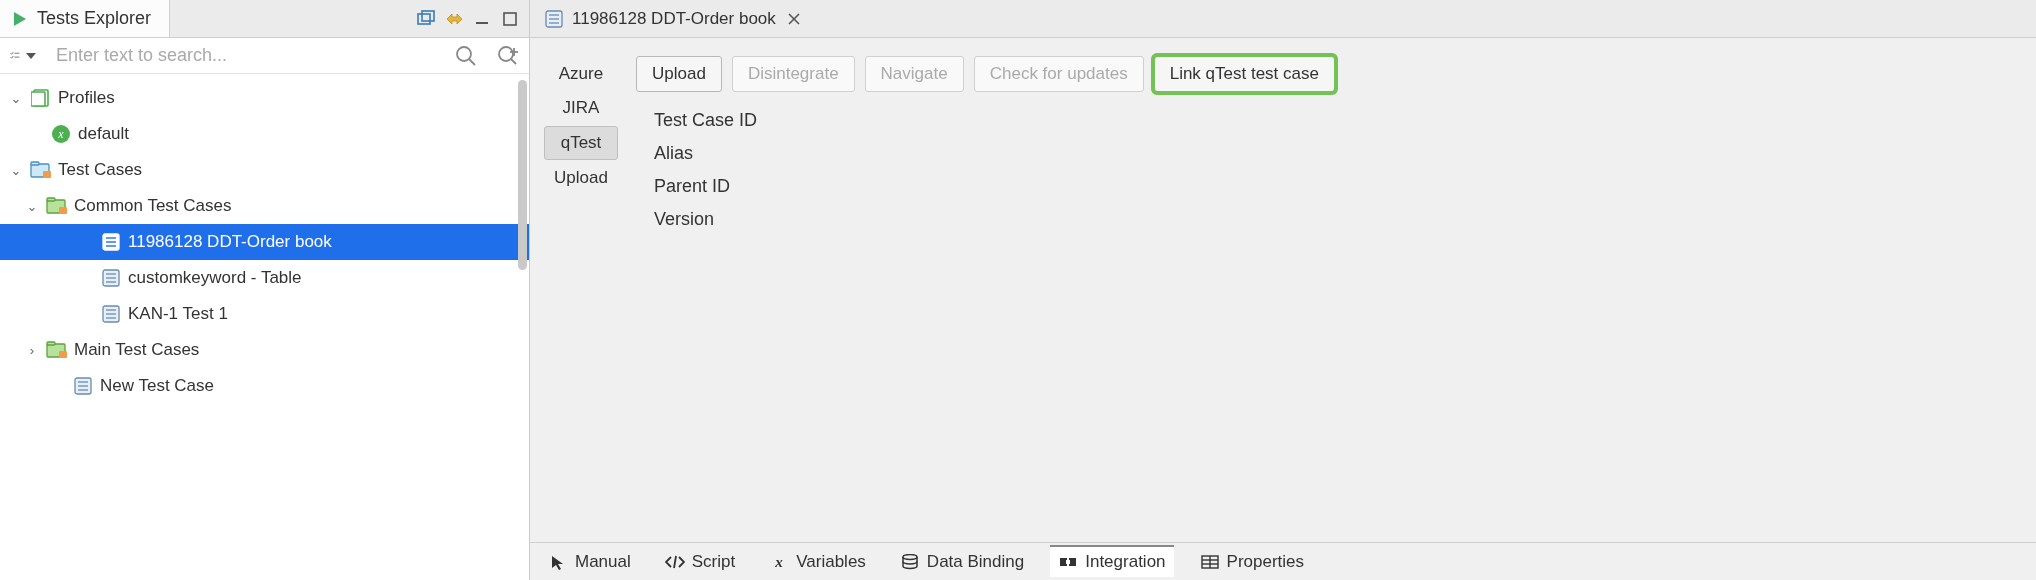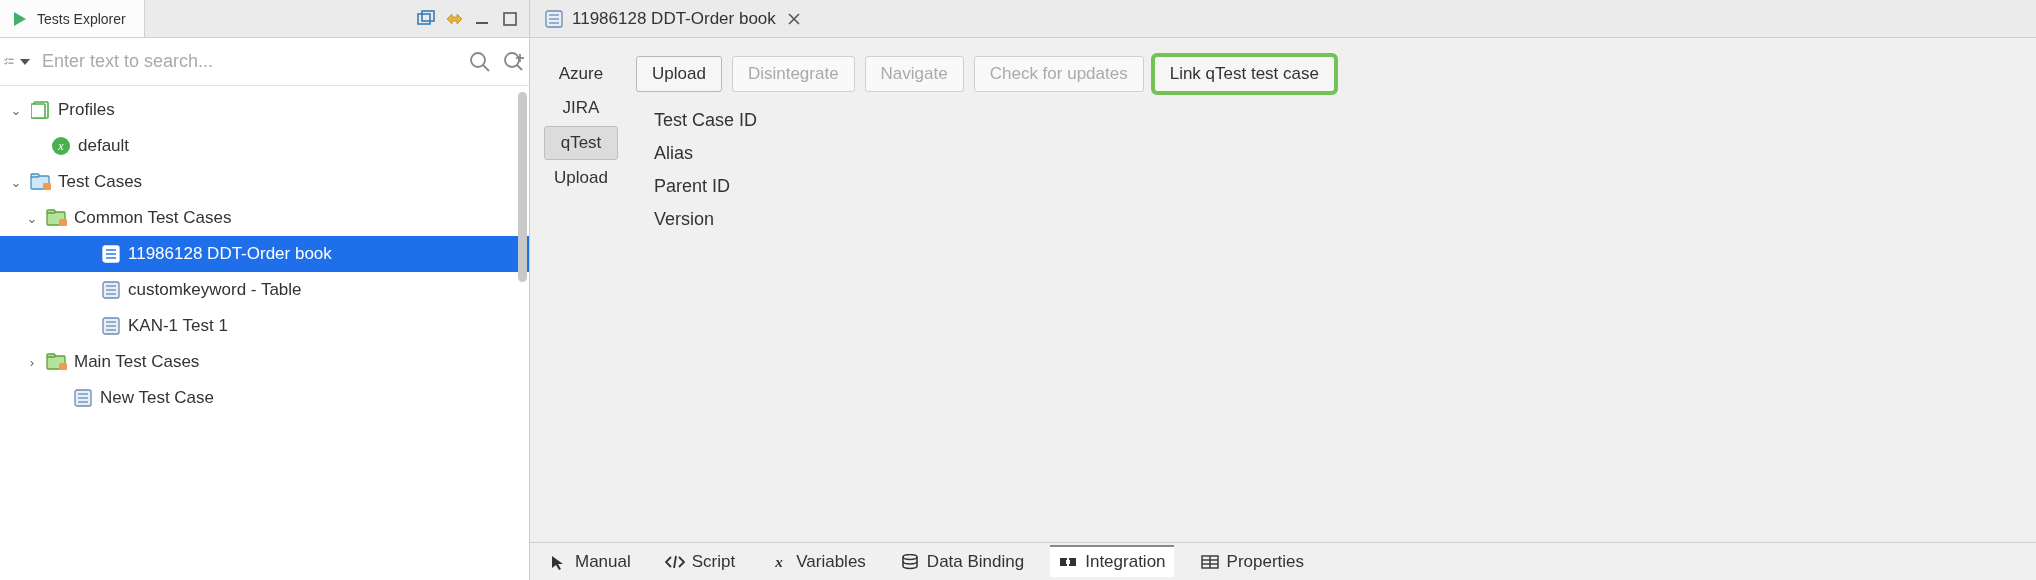--- a/index.html
+++ b/index.html
@@ -33,42 +33,42 @@
       align-items: stretch;
       border-bottom: 1px solid #d0d0d0;
     }
     .panel-tab {
       background: #fcfcfc;
       padding: 6px 18px 6px 10px;
       display: flex;
       align-items: center;
       gap: 7px;
       border-right: 1px solid #d0d0d0;
-      font-size: 14px;
+      font-size: 18px;
     }
     .panel-tab-actions {
       margin-left: auto;
       display: flex;
       align-items: center;
       gap: 6px;
       padding-right: 8px;
     }
     .icon-btn {
       width: 22px;
       height: 22px;
       display: inline-flex;
       align-items: center;
       justify-content: center;
     }
     .search-bar {
       display: flex;
       align-items: center;
-      height: 48px;
-      padding: 6px 4px;
-      gap: 12px;
+      height: 36px;
+      padding: 6px 10px;
+      gap: 20px;
       border-bottom: 1px solid #e4e4e4;
       background: #fff;
     }
     .search-dropdown {
       width: 26px;
       display: flex;
       align-items: center;
       gap: 2px;
       color: #555;
     }

